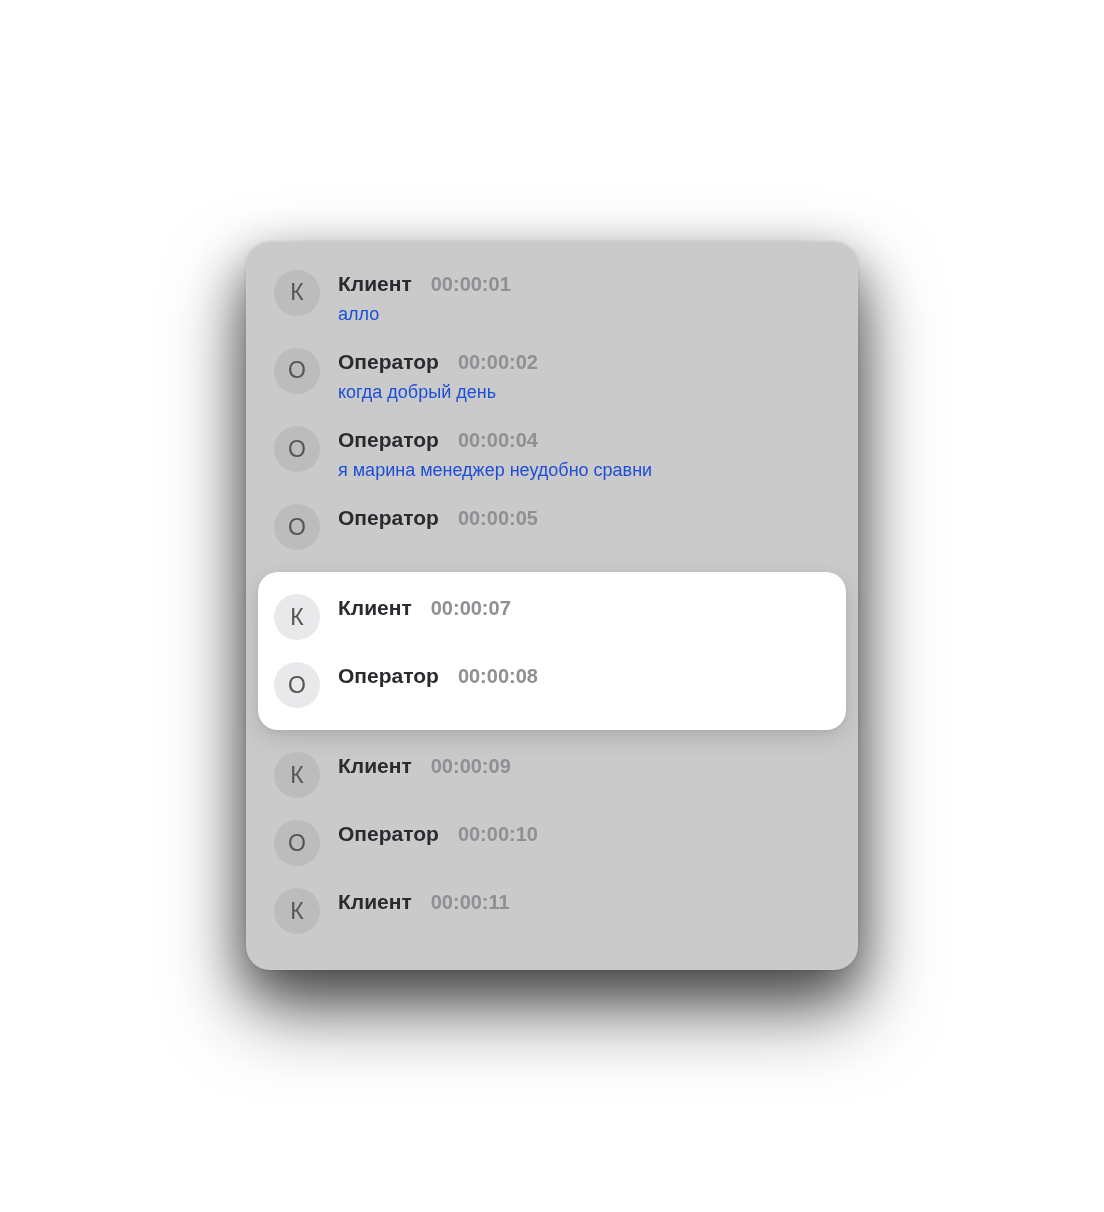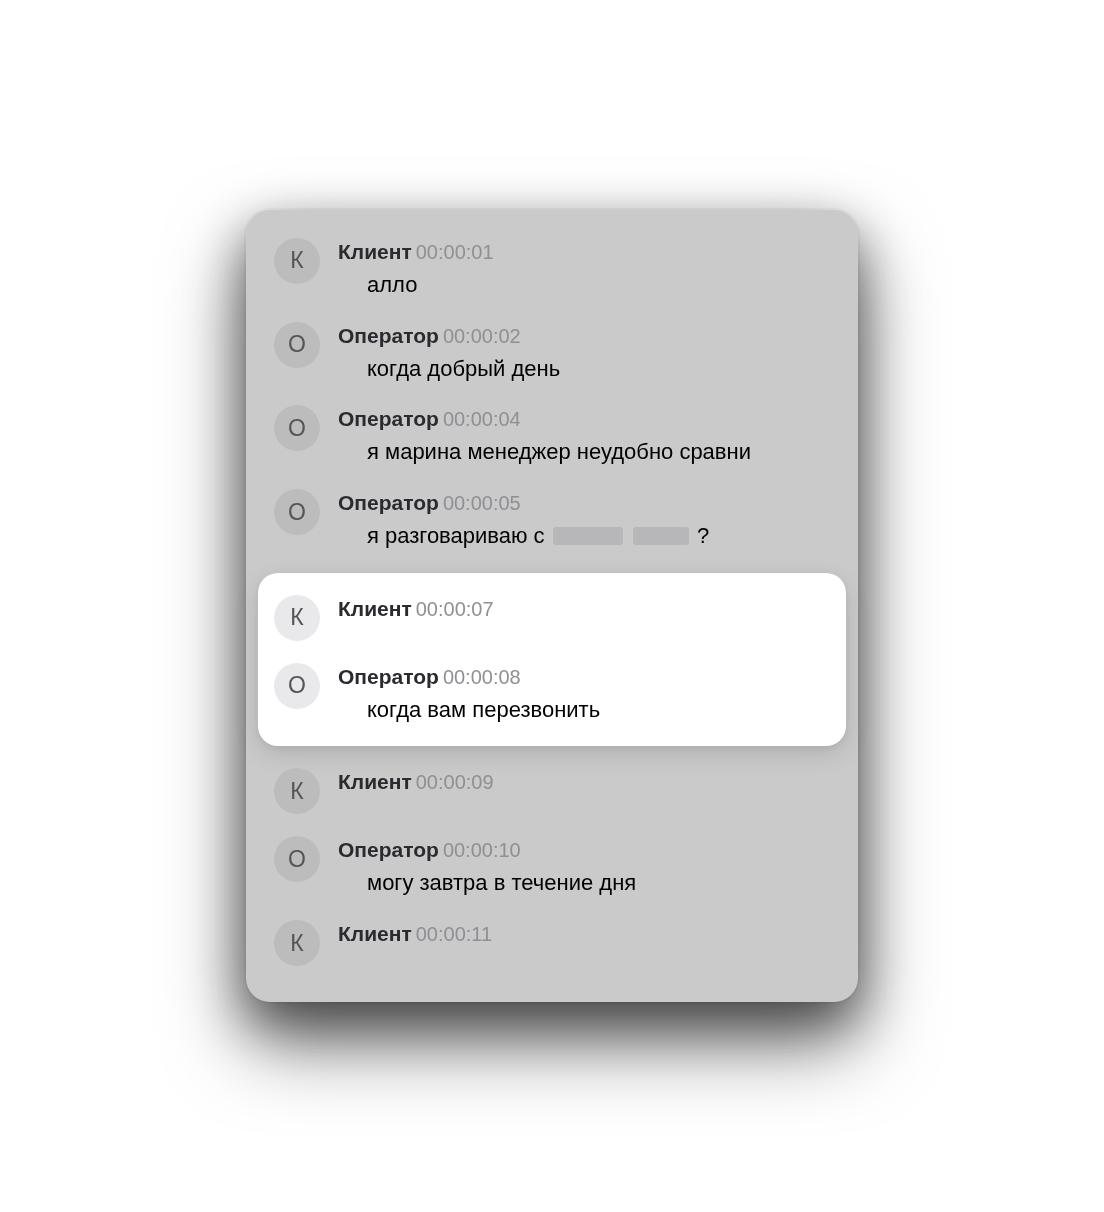--- a/index.html
+++ b/index.html
@@ -53,37 +53,36 @@
     }
     .msg-body {
       display: flex;
       flex-direction: column;
       gap: 6px;
       padding-top: 2px;
     }
     .meta-line {
       display: flex;
       align-items: baseline;
-      gap: 4px;
+      gap: 19px;
     }
     .sender {
       font-weight: 700;
       font-size: 21px;
       color: #2a2a2f;
     }
     .timestamp {
       font-size: 20px;
       color: #8f8f94;
-      font-weight: 400;
+      font-weight: 700;
     }
     .text {
-      font-size: 22px;
-      color: #000000;
+      font-size: 18px;
+      color: #1d4ed8;
       line-height: 1.35;
-      margin-left: 29px;
     }
     .redacted {
       display: inline-block;
       width: 70px;
       height: 18px;
       background: #b7b7b9;
       border-radius: 3px;
       vertical-align: -2px;
       margin: 0 2px;
     }
@@ -143,26 +142,20 @@
       </div>
     </div>
 
     <div class="msg-row">
       <div class="avatar">О</div>
       <div class="msg-body">
         <div class="meta-line">
           <span class="sender">Оператор</span>
           <span class="timestamp">00:00:05</span>
         </div>
-        <div class="text">
-          <span>я разговариваю с </span>
-          <span class="redacted"></span>
-          <span class="redacted" style="width:56px"></span>
-          <span>?</span>
-        </div>
       </div>
     </div>
 
     <div class="highlight-block">
       <div class="msg-row">
         <div class="avatar">К</div>
         <div class="msg-body">
           <div class="meta-line">
             <span class="sender">Клиент</span>
             <span class="timestamp">00:00:07</span>
@@ -170,21 +163,20 @@
         </div>
       </div>
 
       <div class="msg-row">
         <div class="avatar">О</div>
         <div class="msg-body">
           <div class="meta-line">
             <span class="sender">Оператор</span>
             <span class="timestamp">00:00:08</span>
           </div>
-          <div class="text">когда вам перезвонить</div>
         </div>
       </div>
     </div>
 
     <div class="msg-row">
       <div class="avatar">К</div>
       <div class="msg-body">
         <div class="meta-line">
           <span class="sender">Клиент</span>
           <span class="timestamp">00:00:09</span>
@@ -192,21 +184,20 @@
       </div>
     </div>
 
     <div class="msg-row">
       <div class="avatar">О</div>
       <div class="msg-body">
         <div class="meta-line">
           <span class="sender">Оператор</span>
           <span class="timestamp">00:00:10</span>
         </div>
-        <div class="text">могу завтра в течение дня</div>
       </div>
     </div>
 
     <div class="msg-row">
       <div class="avatar">К</div>
       <div class="msg-body">
         <div class="meta-line">
           <span class="sender">Клиент</span>
           <span class="timestamp">00:00:11</span>
         </div>

